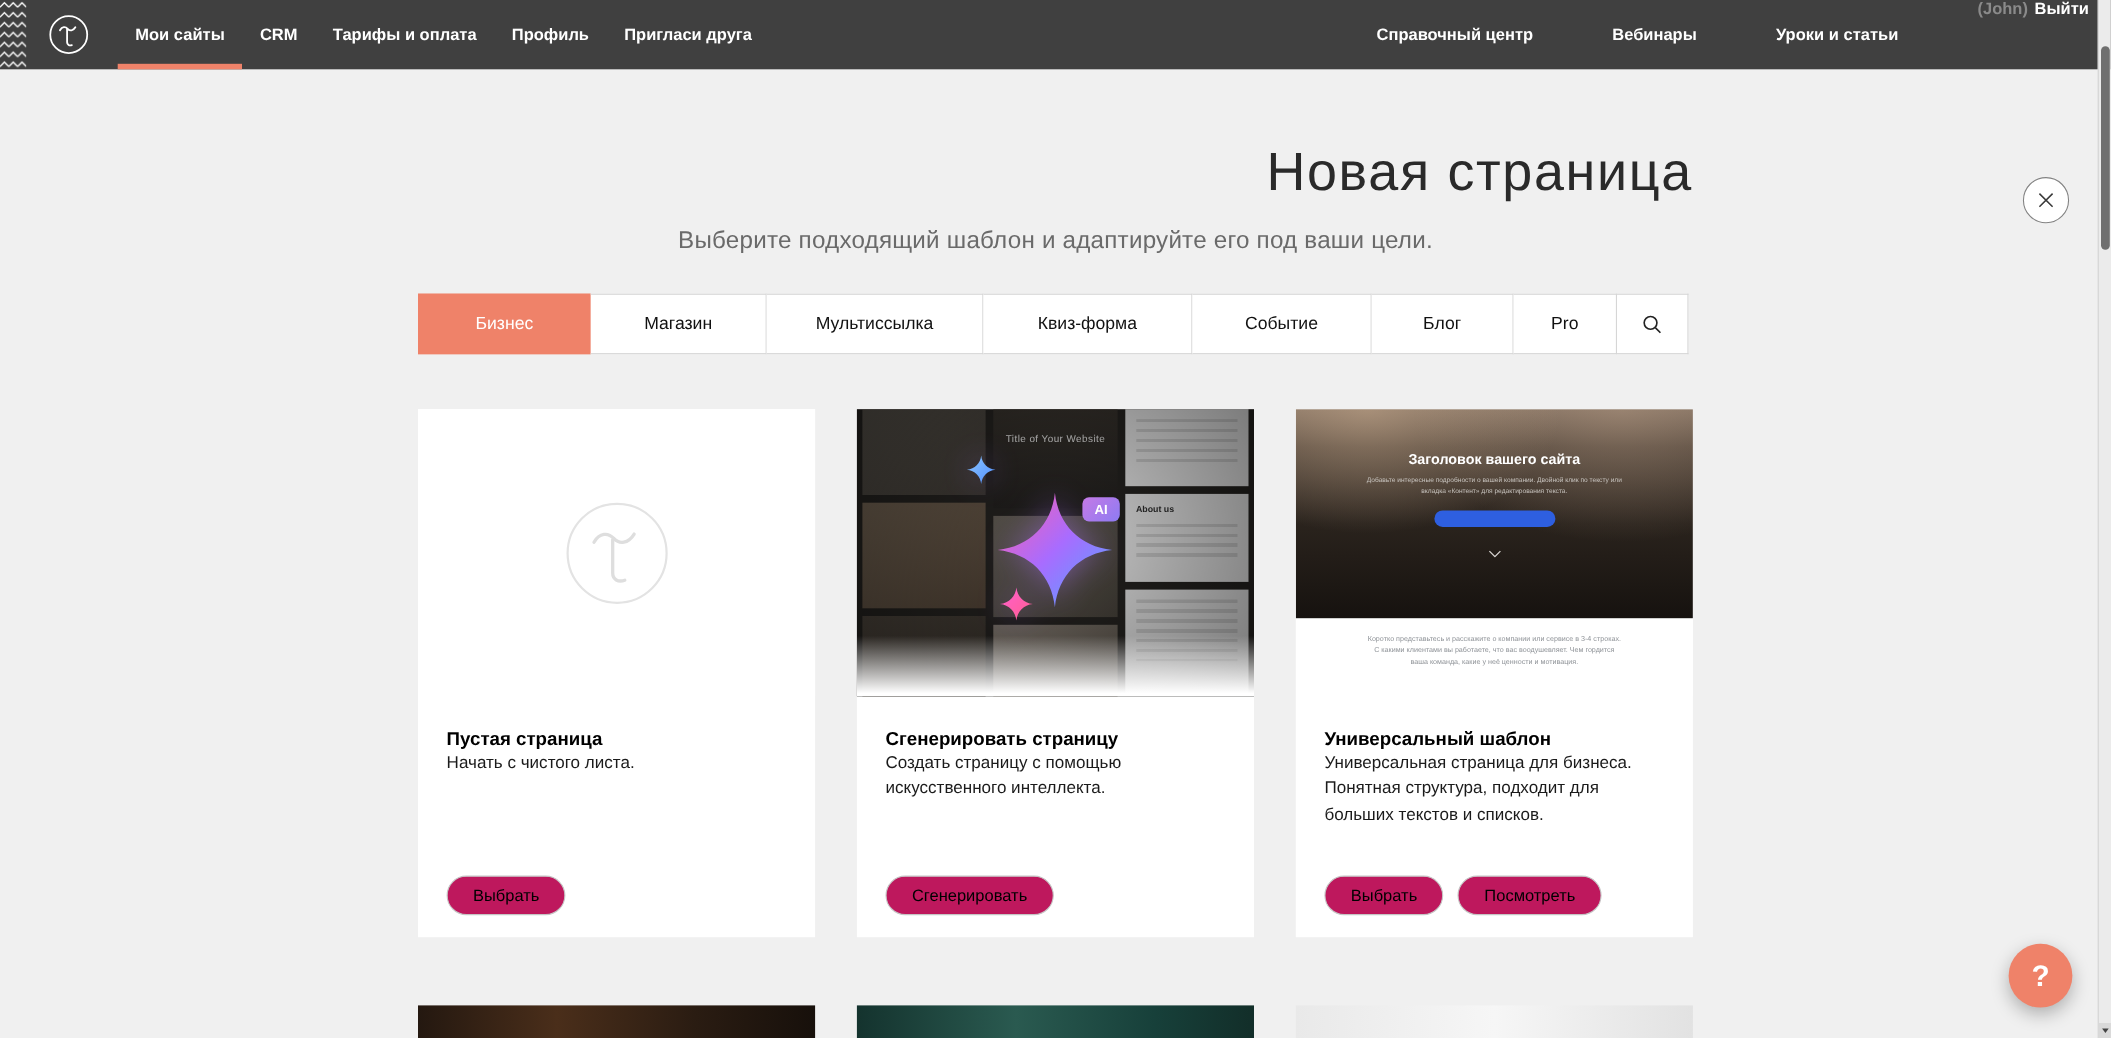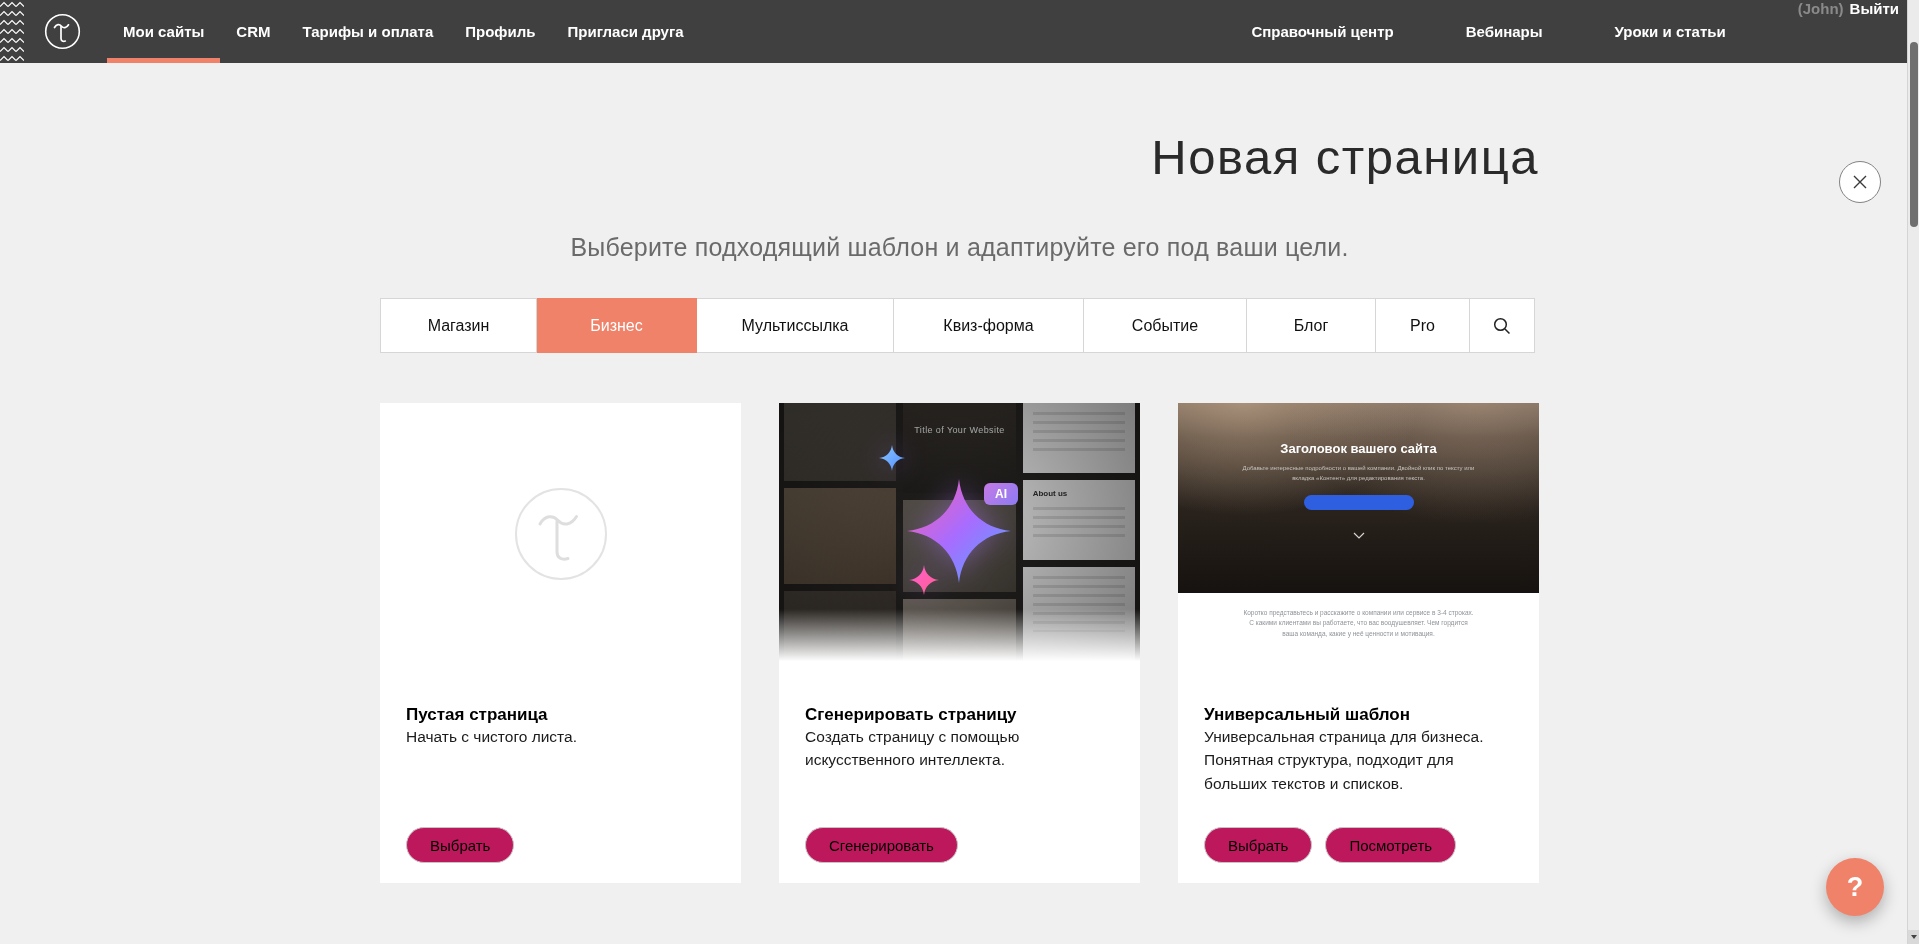--- a/index.html
+++ b/index.html
@@ -38,22 +38,22 @@
   
   .main { position: absolute; top: 63px; left: 0; right: 0; bottom: 0; overflow: hidden; }
   .container { width: 1159px; margin: 0 auto; }
 
   .page-title {
     margin-top: 66px; text-align: right;
     font-size: 49px; font-weight: 300; letter-spacing: 1.5px;
     color: #2a2a2a;
   }
   .page-subtitle {
-    margin-top: 48px; text-align: center;
-    font-size: 25px; color: #6a6a6a; letter-spacing: 0.2px;
+    margin-top: 20px; text-align: center;
+    font-size: 22px; color: #6a6a6a; letter-spacing: 0.2px;
   }
 
   
   .close-btn {
     position: absolute; top: 98px; right: 38px;
     width: 42px; height: 42px; border-radius: 50%;
     background: #fff; border: 1px solid #838383;
     display: flex; align-items: center; justify-content: center;
     cursor: pointer; z-index: 15;
   }
@@ -77,21 +77,21 @@
   .tab:nth-child(8) { width: 65px; }
 
   
   .cards-row { display: flex; gap: 38px; margin-top: 50px; }
   .card {
     width: 361px; height: 480px; background: #fff;
     position: relative; flex: 0 0 auto;
   }
   .card-preview { height: 261px; position: relative; overflow: hidden; }
   .card-info { padding: 29px 26px 0; }
-  .card-title { font-size: 17px; font-weight: bold; color: #000; margin-top: 12px; }
+  .card-title { font-size: 17px; font-weight: bold; color: #000; }
   .card-desc { font-size: 15.5px; color: #1b1b1b; line-height: 1.5; max-width: 300px; }
   .card-actions { position: absolute; left: 26px; bottom: 20px; display: flex; gap: 13px; }
   .pill-btn {
     height: 36px; padding: 0 23px; border-radius: 18px;
     border: 1px solid #c5c5c5; background: #be185d;
     font-size: 15px; color: #000; font-family: "Liberation Sans", sans-serif;
     display: flex; align-items: center; cursor: pointer; white-space: nowrap;
   }
 
   
@@ -232,22 +232,22 @@
     <svg width="16" height="16" viewBox="0 0 16 16">
       <path d="M2 2 L14 14 M14 2 L2 14" stroke="#3a3a3a" stroke-width="1.4"></path>
     </svg>
   </button>
 
   <div class="container">
     <h1 class="page-title">Новая страница</h1>
     <div class="page-subtitle">Выберите подходящий шаблон и адаптируйте его под ваши цели.</div>
 
     <div class="tabs">
+      <div class="tab active">Бизнес</div>
       <div class="tab">Магазин</div>
-      <div class="tab active">Бизнес</div>
       <div class="tab">Мультиссылка</div>
       <div class="tab">Квиз-форма</div>
       <div class="tab">Событие</div>
       <div class="tab">Блог</div>
       <div class="tab">Pro</div>
       <div class="tab">
         <svg width="18" height="18" viewBox="0 0 18 18">
           <circle cx="7.5" cy="7.5" r="5.8" stroke="#222" stroke-width="1.5" fill="none"></circle>
           <path d="M12 12 L16.5 16.5" stroke="#222" stroke-width="1.5"></path>
         </svg>

